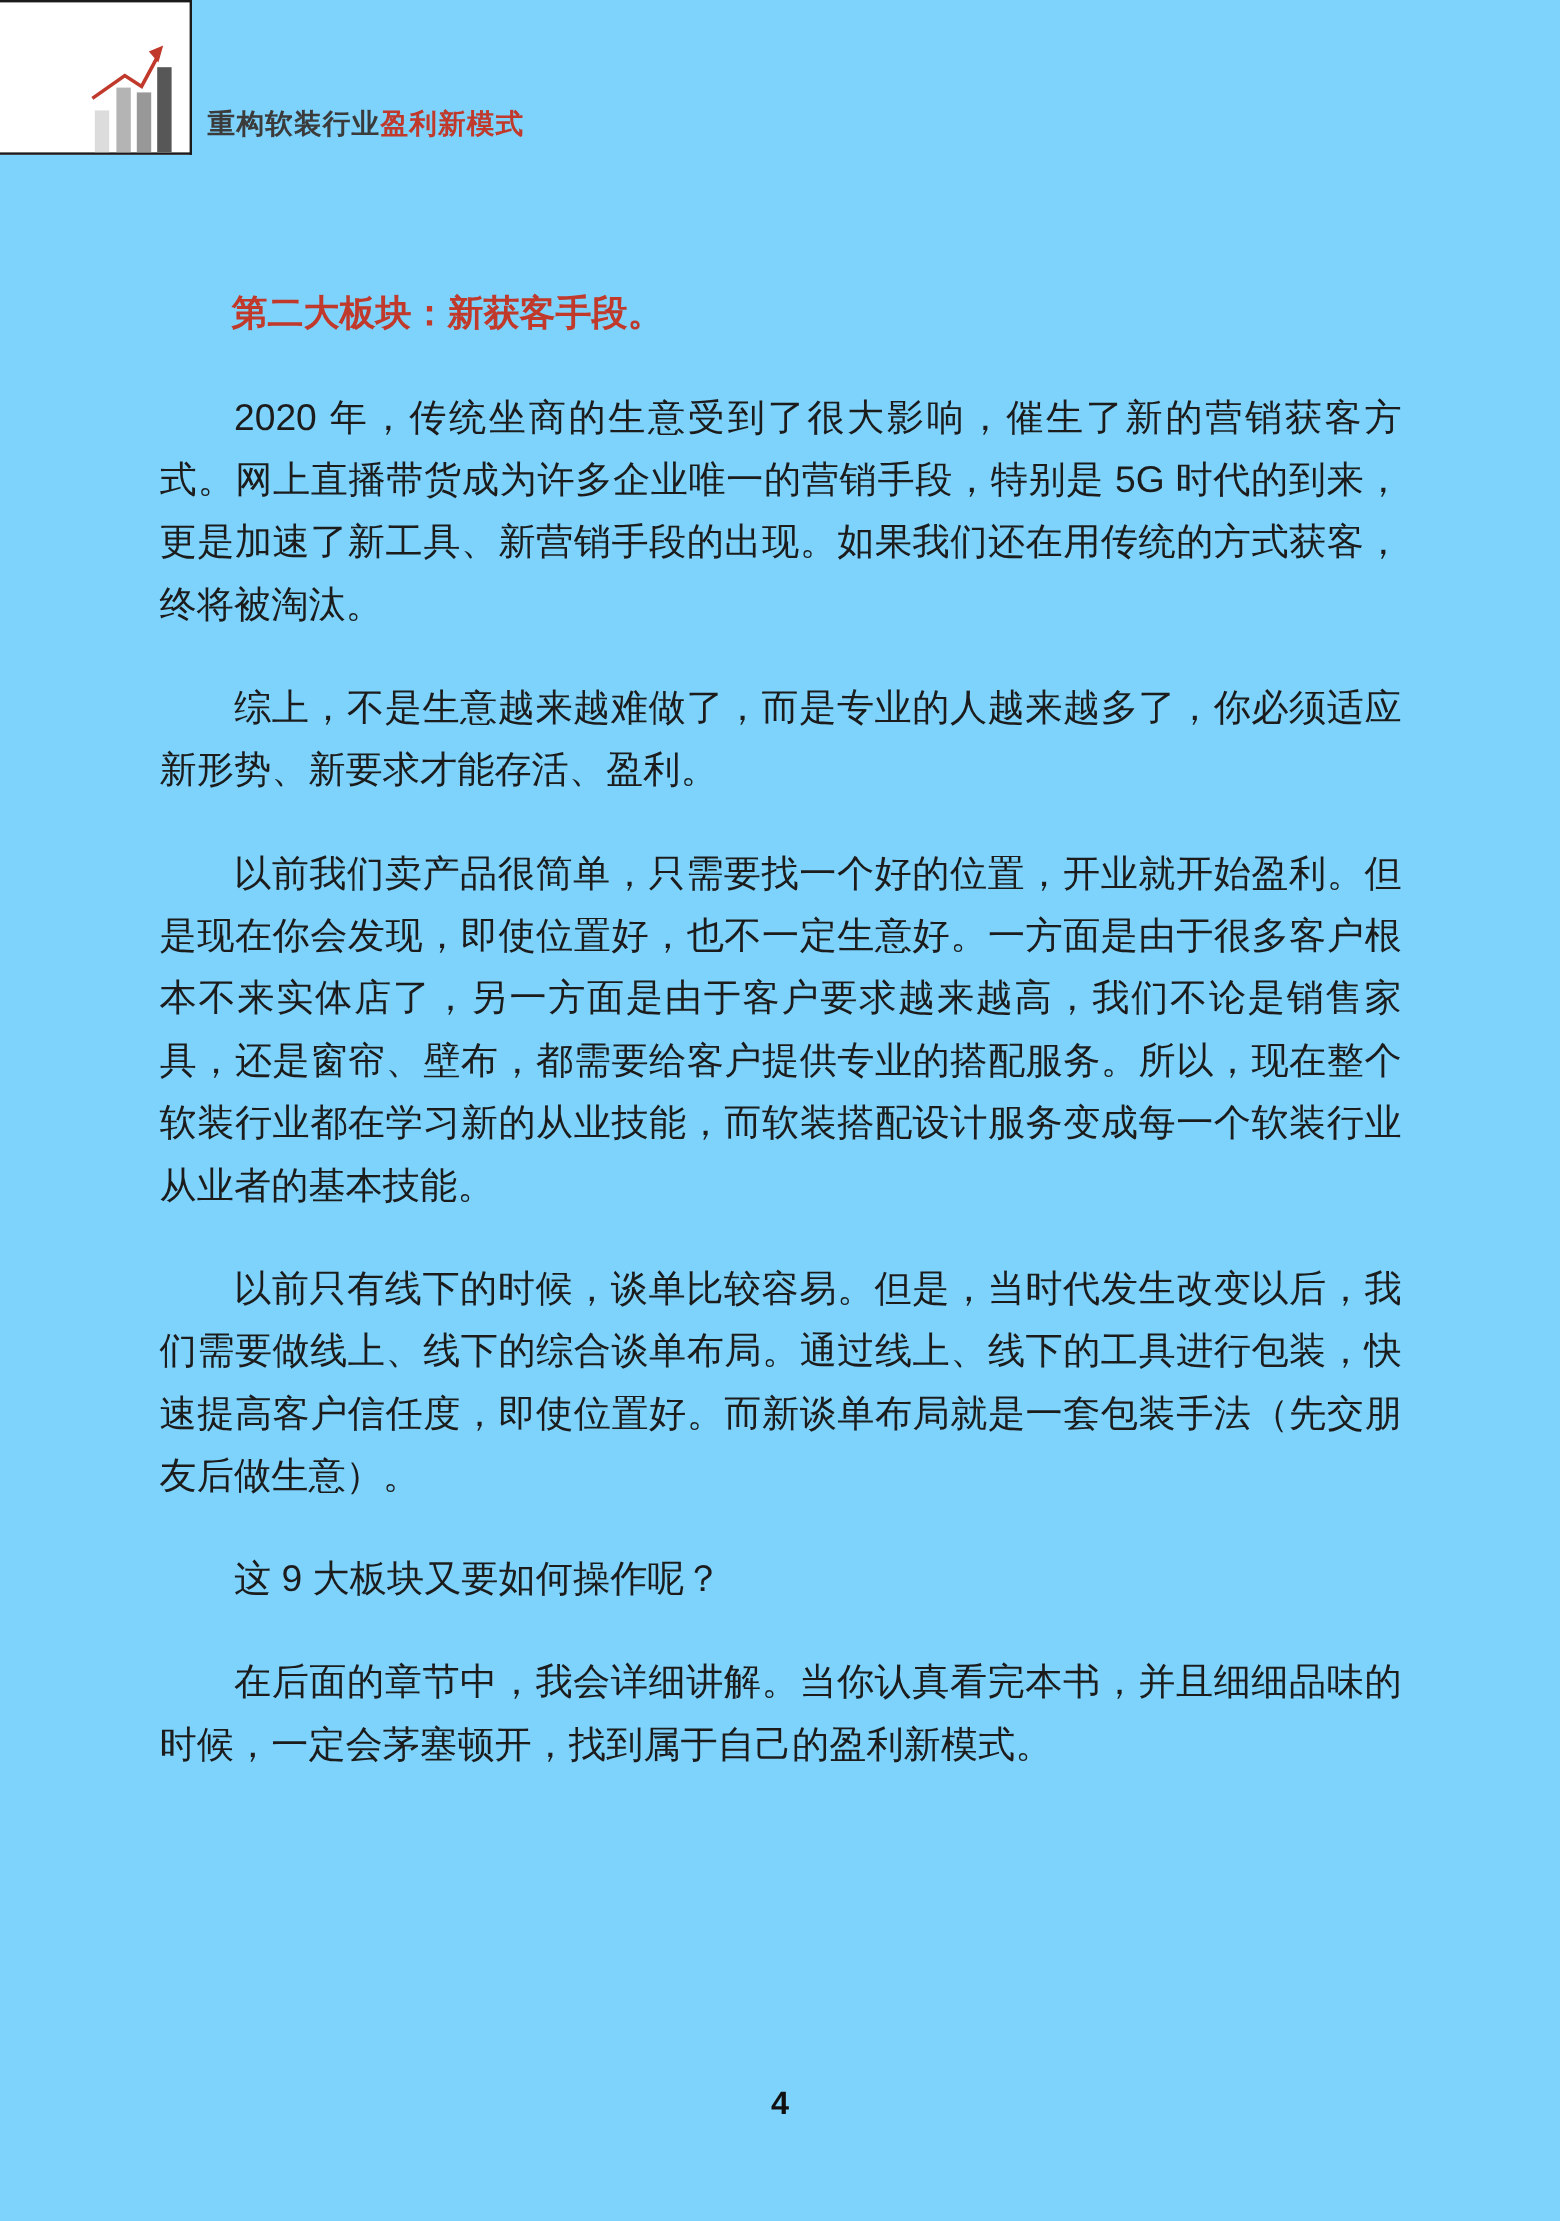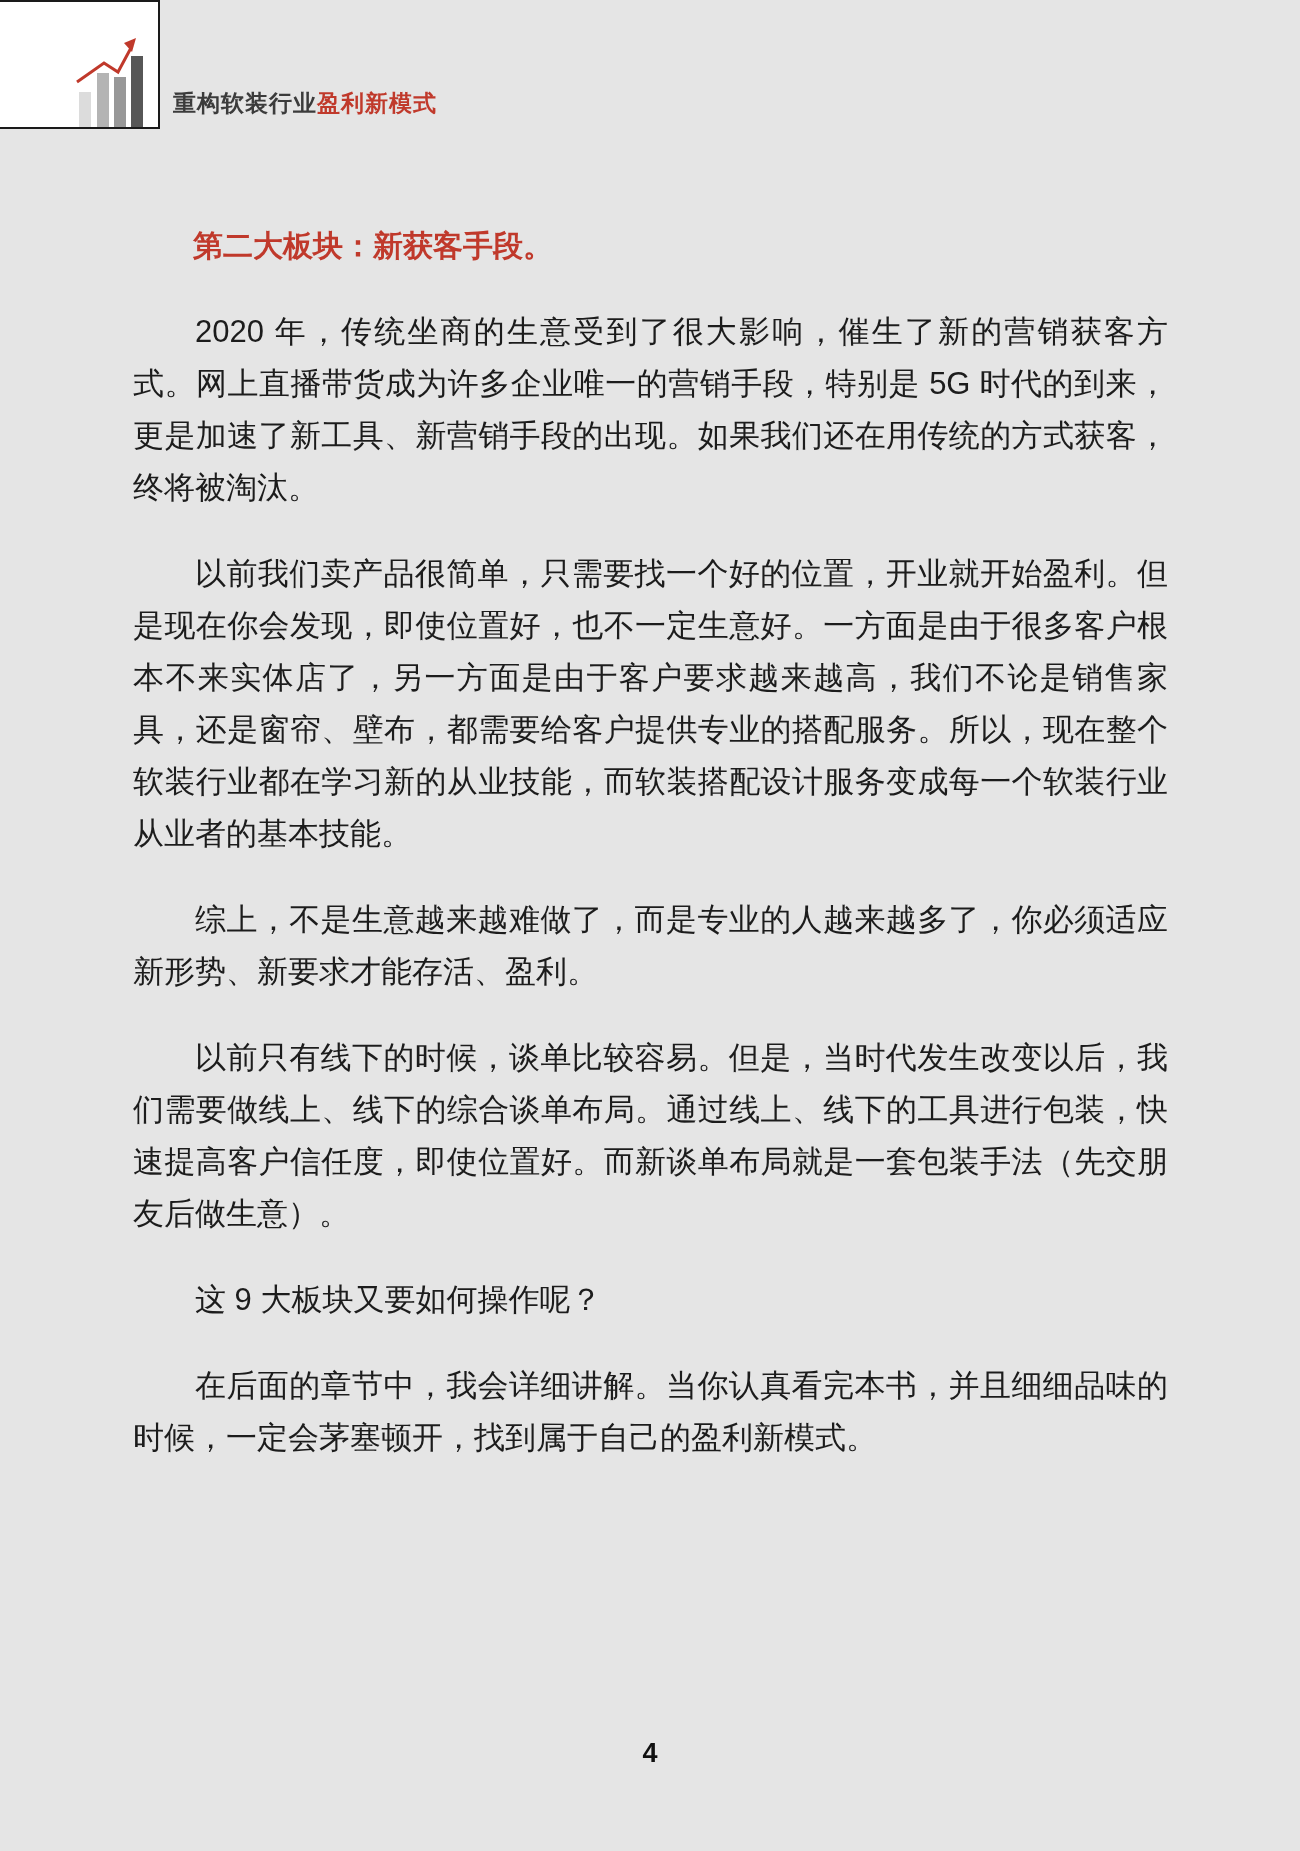--- a/index.html
+++ b/index.html
@@ -1,20 +1,20 @@
 <!DOCTYPE html>
 <html><head>
 <meta charset="utf-8">
 <style>
   html, body { margin: 0; padding: 0; background: #ffffff; }
   .page {
     position: relative;
     width: 1300px;
     height: 1851px;
-    background: #e5e5e5;
+    background: #7dd3fc;
     font-family: "Liberation Sans", sans-serif;
     overflow: hidden;
   }
   
   .logo-box {
     position: absolute;
     left: 0; top: 0;
     width: 158px; height: 125px;
     border-top: 2px solid #1a1a1a;
     border-right: 2px solid #1a1a1a;
@@ -28,21 +28,21 @@
     font-size: 23px;
     font-weight: bold;
     letter-spacing: 1px;
     white-space: nowrap;
   }
   .t-dark { color: #3b3b3b; }
   .t-red  { color: #c0392b; }
   
   .content {
     position: absolute;
-    left: 133px; top: 220px;
+    left: 133px; top: 236px;
     width: 1035px;
     color: #1c1c1c;
   }
   .hd {
     margin: 0 0 34px 0;
     font-size: 30px;
     line-height: 52px;
     font-weight: bold;
     color: #c0392b;
     text-indent: 2em;
@@ -82,22 +82,22 @@
       <polygon points="136,36 124,41 132,50" fill="#c0392b"></polygon>
     </svg>
   </div>
   <div class="header-title">
     <span class="t-dark">重构软装行业</span><span class="t-red">盈利新模式</span>
   </div>
 
   <div class="content">
     <h2 class="hd">第二大板块：新获客手段。</h2>
     <p class="para">2020 年，传统坐商的生意受到了很大影响，催生了新的营销获客方式。网上直播带货成为许多企业唯一的营销手段，特别是 5G 时代的到来，更是加速了新工具、新营销手段的出现。如果我们还在用传统的方式获客，终将被淘汰。</p>
+    <p class="para">综上，不是生意越来越难做了，而是专业的人越来越多了，你必须适应新形势、新要求才能存活、盈利。</p>
     <p class="para">以前我们卖产品很简单，只需要找一个好的位置，开业就开始盈利。但是现在你会发现，即使位置好，也不一定生意好。一方面是由于很多客户根本不来实体店了，另一方面是由于客户要求越来越高，我们不论是销售家具，还是窗帘、壁布，都需要给客户提供专业的搭配服务。所以，现在整个软装行业都在学习新的从业技能，而软装搭配设计服务变成每一个软装行业从业者的基本技能。</p>
-    <p class="para">综上，不是生意越来越难做了，而是专业的人越来越多了，你必须适应新形势、新要求才能存活、盈利。</p>
     <p class="para">以前只有线下的时候，谈单比较容易。但是，当时代发生改变以后，我们需要做线上、线下的综合谈单布局。通过线上、线下的工具进行包装，快速提高客户信任度，即使位置好。而新谈单布局就是一套包装手法（先交朋友后做生意）。</p>
     <p class="para">这 9 大板块又要如何操作呢？</p>
     <p class="para">在后面的章节中，我会详细讲解。当你认真看完本书，并且细细品味的时候，一定会茅塞顿开，找到属于自己的盈利新模式。</p>
   </div>
 
   <div class="pagenum">4</div>
 
 </div>
 
 </body></html>

